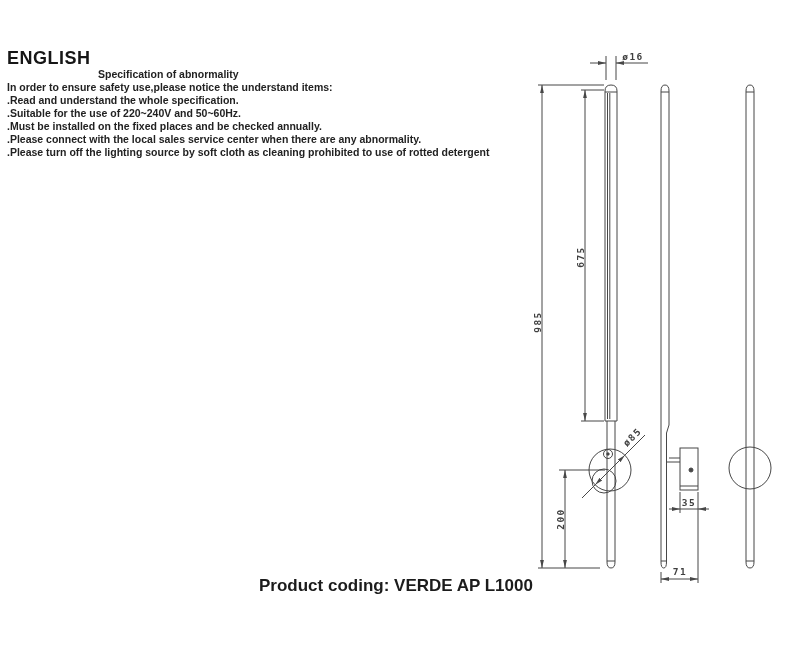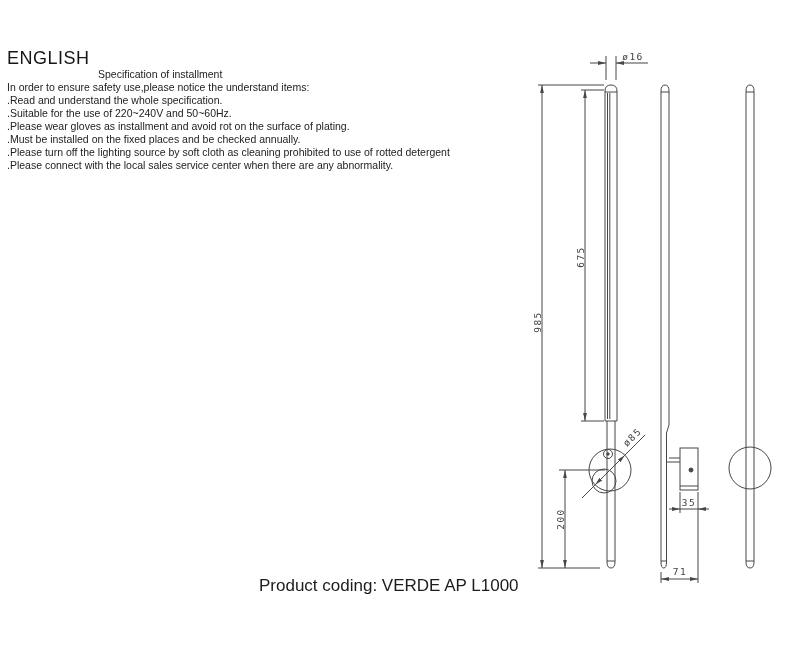--- a/index.html
+++ b/index.html
@@ -4,20 +4,21 @@
 <style>
   html, body { margin: 0; padding: 0; background: #ffffff; }
   #page {
     position: relative;
     width: 800px;
     height: 655px;
     background: #ffffff;
     font-family: "Liberation Sans", sans-serif;
     color: #1c1c1c;
     overflow: hidden;
+    font-weight: bold;
   }
   .lang-heading {
     position: absolute;
     left: 7px;
     top: 48px;
     font-size: 18px;
     letter-spacing: 0.5px;
     color: #161616;
   }
   .spec-block {
@@ -47,28 +48,27 @@
   }
 </style>
 </head>
 <body>
 
 <div id="page">
 
   <div class="lang-heading">ENGLISH</div>
 
   <div class="spec-block">
-    <div class="spec-title">Specification of installment</div>
+    <div class="spec-title">Specification of abnormality</div>
     <div>In order to ensure safety use,please notice the understand items:</div>
     <div>.Read and understand the whole specification.</div>
     <div>.Suitable for the use of 220~240V and 50~60Hz.</div>
-    <div>.Please wear gloves as installment and avoid rot on the surface of plating.</div>
     <div>.Must be installed on the fixed places and be checked annually.</div>
+    <div>.Please connect with the local sales service center when there are any abnormality.</div>
     <div>.Please turn off the lighting source by soft cloth as cleaning prohibited to use of rotted detergent</div>
-    <div>.Please connect with the local sales service center when there are any abnormality.</div>
   </div>
 
   <svg class="drawing-svg" width="800" height="655" viewBox="0 0 800 655">
     <defs>
       <marker id="arr" markerWidth="8" markerHeight="6" refX="8" refY="3" orient="auto-start-reverse" markerUnits="userSpaceOnUse">
         <path d="M8,3 L0,1.1 L0,4.9 Z" fill="#474747"></path>
       </marker>
     </defs>
 
     <g stroke="#474747" stroke-width="1" fill="none">

